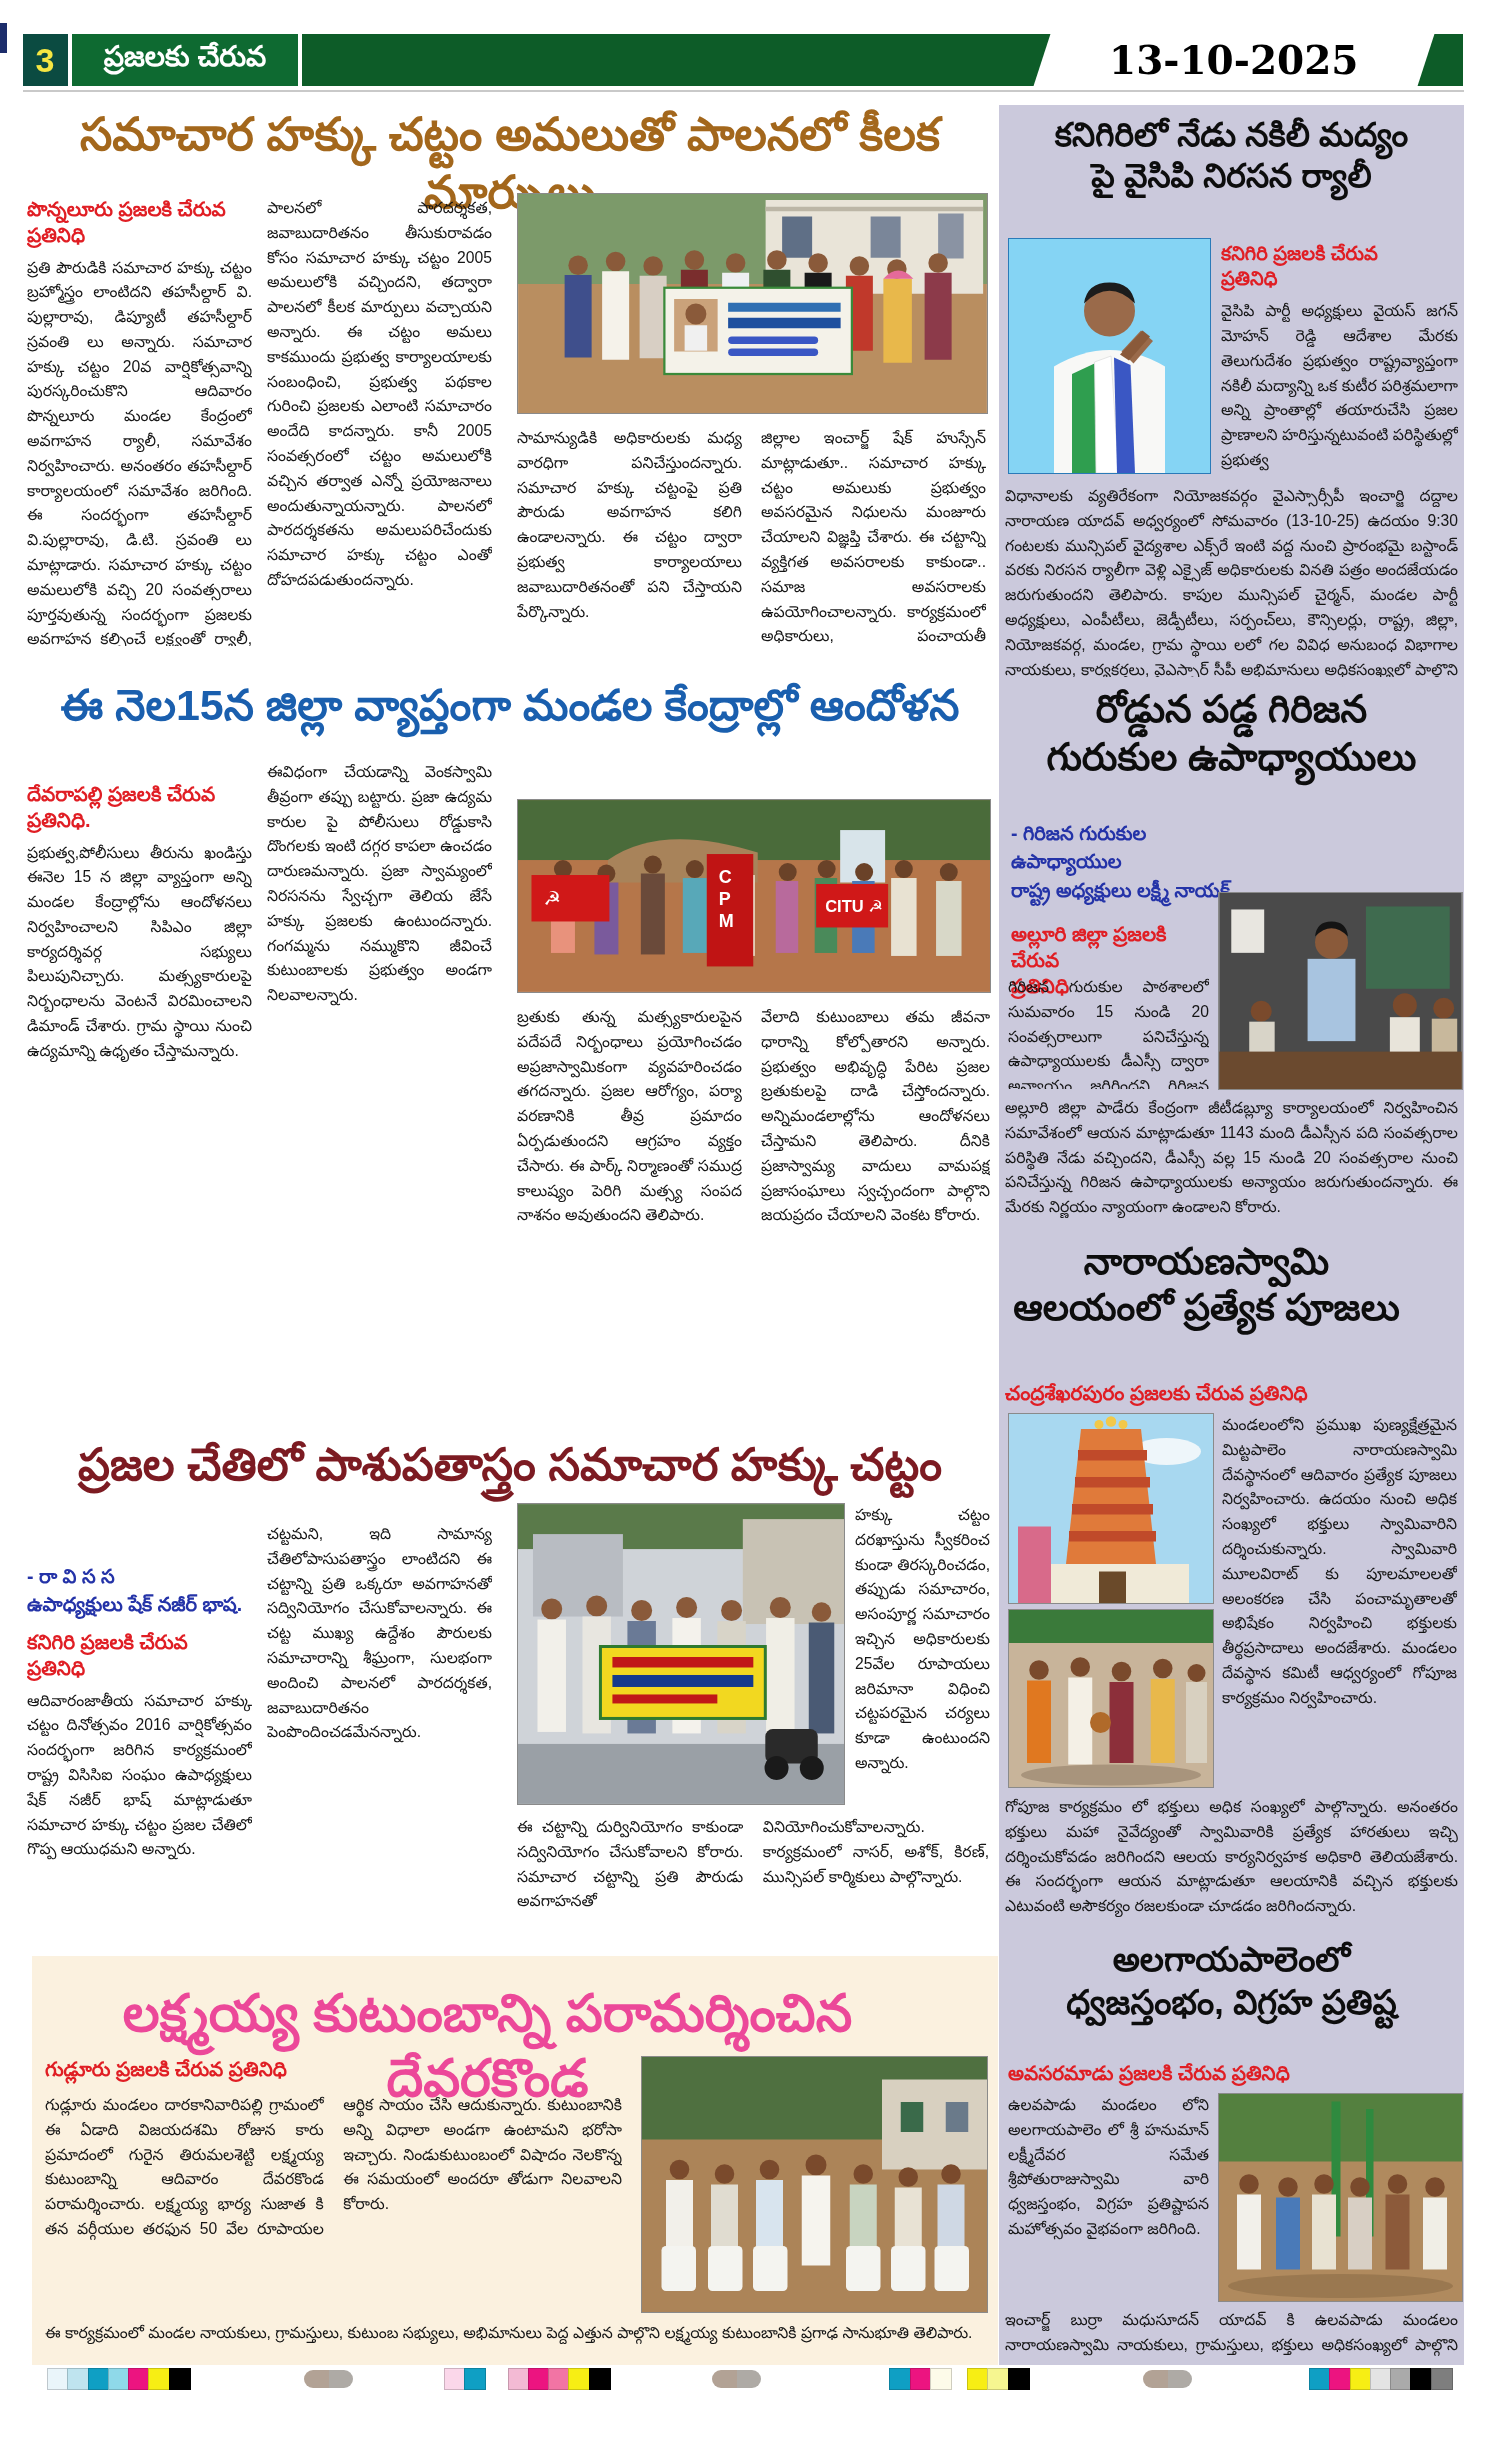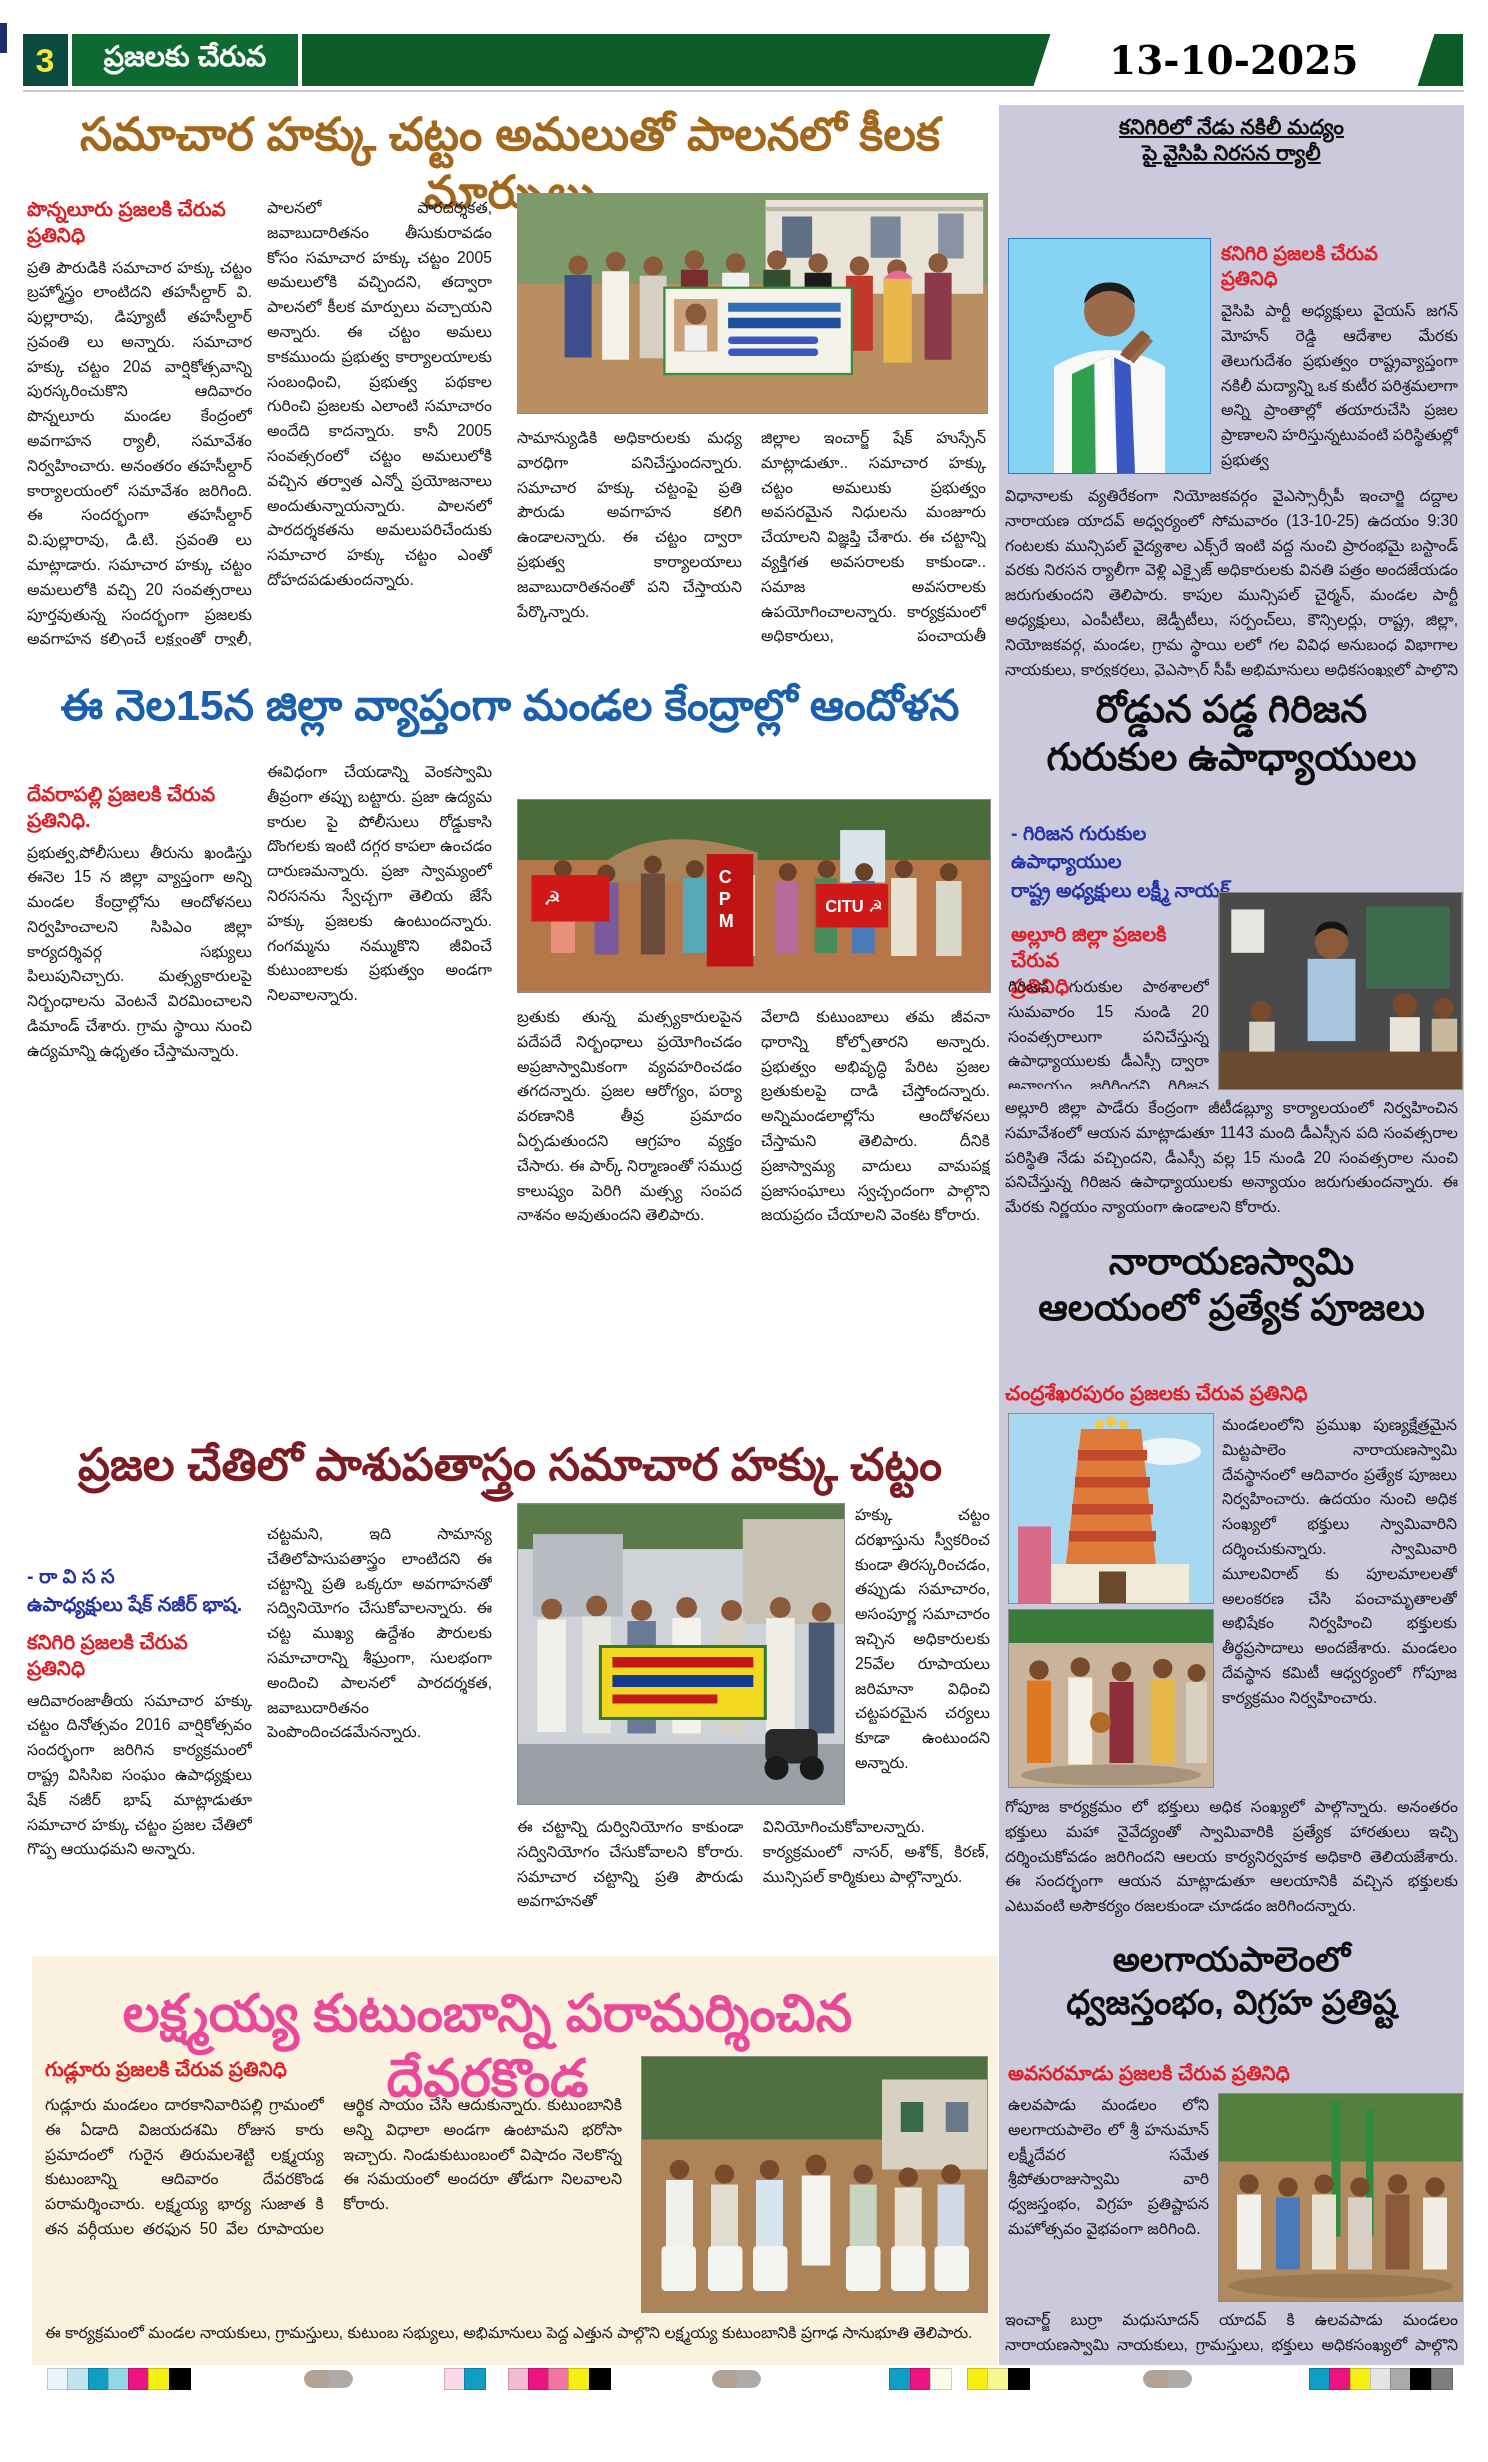--- a/index.html
+++ b/index.html
@@ -245,21 +245,21 @@
           <rect x="88" y="252" width="46" height="60" rx="6"></rect>
         <rect x="148" y="252" width="46" height="60" rx="6"></rect>
           <rect x="272" y="252" width="46" height="60" rx="6"></rect>
         <rect x="332" y="252" width="46" height="60" rx="6"></rect>
           <rect x="390" y="252" width="46" height="60" rx="6"></rect>
       </g>
     </svg>
   </div>
   <div class="col" style="left:45px;top:2321px;width:941px;height:40px;">ఈ కార్యక్రమంలో మండల నాయకులు, గ్రామస్తులు, కుటుంబ సభ్యులు, అభిమానులు పెద్ద ఎత్తున పాల్గొని లక్ష్మయ్య కుటుంబానికి ప్రగాఢ సానుభూతి తెలిపారు.</div>
 
-  <div class="hl hl-r" style="left:1005px;top:114px;width:453px;font-size:21px;text-decoration:underline;">కనిగిరిలో నేడు నకిలీ మద్యం
+  <div class="hl hl-r" style="left:1005px;top:114px;width:453px;font-size:33px;">కనిగిరిలో నేడు నకిలీ మద్యం
 పై వైసిపి నిరసన ర్యాలీ</div>
 
   <div class="photo" style="left:1008px;top:238px;width:201px;height:234px;border:1.5px solid #2a7ab8;">
     <svg width="201" height="234" viewBox="0 0 268 312">
       <rect width="268" height="312" fill="#85d4f4"></rect>
       <path d="M60,312 L60,170 q74,-44 148,0 L208,312 Z" fill="#f8f8f6"></path>
       <circle cx="134" cy="96" r="34" fill="#9a6a4a"></circle>
       <path d="M100,86 q34,-34 68,0 q-4,-28 -34,-28 q-30,0 -34,28z" fill="#1c1c1c"></path>
       <path d="M150,150 l26,-28 l16,14 l-26,30z" fill="#9a6a4a"></path>
       <path d="M148,154 l30,-32 l10,8 l-28,32z" fill="#8a5a3a"></path>
@@ -296,21 +296,21 @@
       <circle cx="300" cy="154" r="14" fill="#7a4a2c"></circle>
         <rect x="284" y="168" width="34" height="48" fill="#c8b89c"></rect>
       <circle cx="56" cy="158" r="14" fill="#7a4a2c"></circle>
         <rect x="40" y="172" width="34" height="44" fill="#d8d4c8"></rect>
       <rect x="0" y="212" width="324" height="50" fill="#6b4a2f"></rect>
     </svg>
   </div>
   <div class="col" style="left:1008px;top:975px;width:201px;height:114px;">గిరిజన గురుకుల పాఠశాలలో సుమవారం 15 నుండి 20 సంవత్సరాలుగా పనిచేస్తున్న ఉపాధ్యాయులకు డీఎస్సీ ద్వారా అన్యాయం జరిగిందని గిరిజన గురుకుల ఉపాధ్యాయుల రాష్ట్ర అధ్యక్షులు లక్ష్మీ నాయక్ అన్నారు.</div>
   <div class="col" style="left:1005px;top:1096px;width:453px;height:132px;">అల్లూరి జిల్లా పాడేరు కేంద్రంగా జీటీడబ్ల్యూ కార్యాలయంలో నిర్వహించిన సమావేశంలో ఆయన మాట్లాడుతూ 1143 మంది డీఎస్సీన పది సంవత్సరాల పరిస్థితి నేడు వచ్చిందని, డీఎస్సీ వల్ల 15 నుండి 20 సంవత్సరాల నుంచి పనిచేస్తున్న గిరిజన ఉపాధ్యాయులకు అన్యాయం జరుగుతుందన్నారు. ఈ మేరకు నిర్ణయం న్యాయంగా ఉండాలని కోరారు.</div>
 
-  <div class="hl hl-r" style="left:1005px;top:1239px;width:453px;font-size:37px;">నారాయణస్వామి
+  <div class="hl hl-r" style="left:980px;top:1239px;width:453px;font-size:37px;">నారాయణస్వామి
 ఆలయంలో ప్రత్యేక పూజలు</div>
   <div class="byline-red" style="position:absolute;left:1005px;top:1380px;width:450px;">చంద్రశేఖరపురం  ప్రజలకు చేరువ ప్రతినిధి</div>
 
   <div class="photo" style="left:1008px;top:1413px;width:204px;height:189px;">
     <svg width="204" height="189" viewBox="0 0 272 252">
       <rect width="272" height="252" fill="#a8d8f0"></rect>
       <ellipse cx="210" cy="50" rx="46" ry="18" fill="#eef6fa"></ellipse>
       <polygon points="96,20 176,20 196,200 76,200" fill="#e07a3a"></polygon>
       <g fill="#c04a2a">
         <rect x="92" y="48" width="92" height="14"></rect>

